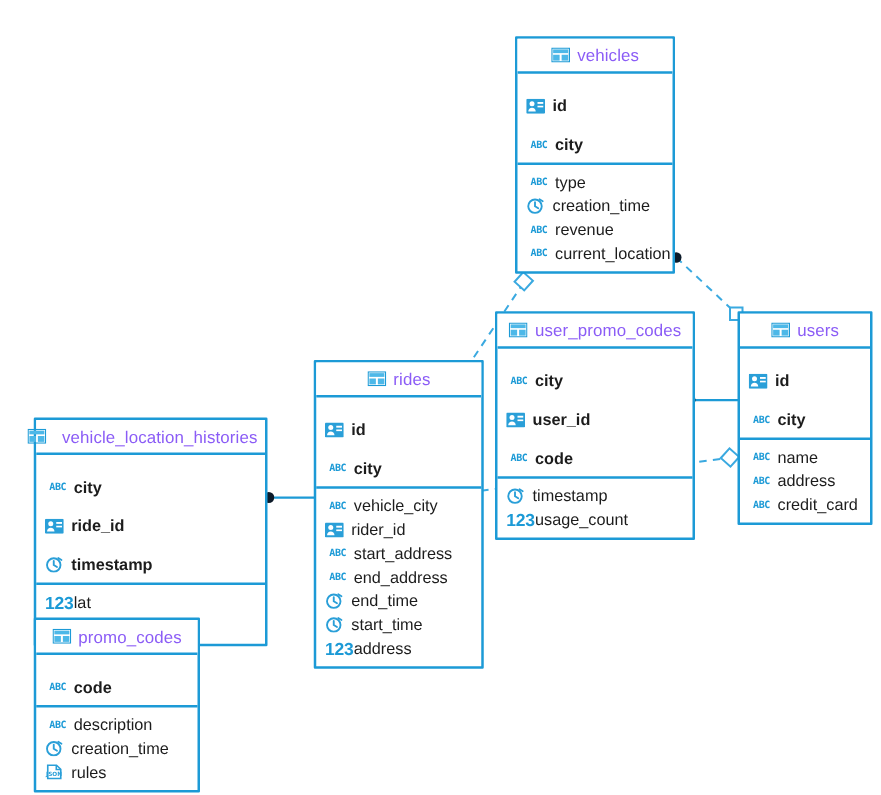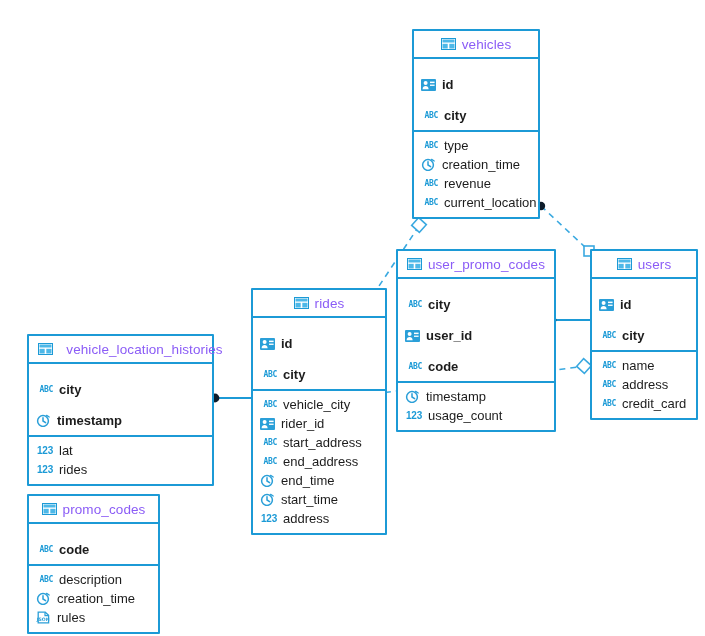--- a/index.html
+++ b/index.html
@@ -43,23 +43,23 @@
   .ic{flex:0 0 auto;display:inline-block;line-height:0;}
   .ic svg{display:block;}
   .ic-abc{
     font-family:"DejaVu Sans Mono", monospace;
     font-size:8px;font-weight:bold;color:#1c9ad6;
     line-height:1;letter-spacing:-0.3px;
     width:17px;text-align:right;
   }
   .ic-123{
     font-family:"Liberation Sans", sans-serif;
-    font-size:10px;font-weight:bold;color:#1c9ad6;
+    font-size:14px;font-weight:bold;color:#1c9ad6;
     line-height:1;letter-spacing:-0.2px;
-    width:17px;text-align:right;
+    width:17px;text-align:center;
   }
 </style>
 </head>
 <body>
 
 <div id="canvas">
 
   <svg id="edges" viewBox="0 0 705 636" xmlns="http://www.w3.org/2000/svg">
 
     <g>
@@ -321,35 +321,47 @@
         <span>start_time</span>
       </div>
       <div class="field">
         <span class="ic ic-123">123</span>
         <span>address</span>
       </div>
     </div>
   </div>
 
   <div class="table-box" style="left:27px;top:334px;width:187px;">
-    <div class="tbl-header" style="justify-content:center;padding-left:26px;gap:13px;">
+    <div class="tbl-header" style="justify-content:flex-end;padding-left:26px;gap:13px;">
       <span class="ic">
         <svg width="15" height="12" viewBox="0 0 15 12">
           <rect x="0.5" y="0.5" width="14" height="11" fill="none" stroke="#1c9ad6" stroke-width="1"></rect>
           <rect x="1.5" y="1.5" width="12" height="3" fill="#4db8e8"></rect>
           <rect x="1.5" y="5.8" width="5.2" height="4.7" fill="#4db8e8"></rect>
           <rect x="8.3" y="5.8" width="5.2" height="4.7" fill="#4db8e8"></rect>
         </svg>
       </span>
       <span class="tbl-title">vehicle_location_histories</span>
     </div>
     <div class="tbl-section keys">
       <div class="field pk">
         <span class="ic ic-abc">ABC</span>
         <span>city</span>
+      </div>
+      <div class="field pk">
+        <span class="ic">
+          <svg width="15" height="12" viewBox="0 0 15 12">
+              <rect x="0" y="0" width="15" height="12" rx="1" fill="#2a9fd8"></rect>
+              <circle cx="4.6" cy="4" r="2" fill="#fff"></circle>
+              <path d="M1.6 10.2c0-1.9 1.4-3.1 3-3.1s3 1.2 3 3.1z" fill="#fff"></path>
+              <rect x="9" y="2.6" width="4.6" height="1.5" fill="#fff"></rect>
+              <rect x="9" y="5.6" width="4.6" height="1.3" fill="#fff"></rect>
+            </svg>
+        </span>
+        <span>ride_id</span>
       </div>
       <div class="field pk">
         <span class="ic">
           <svg width="15" height="13" viewBox="0 0 15 13">
               <circle cx="7" cy="7" r="5.4" fill="none" stroke="#2a9fd8" stroke-width="1.5"></circle>
               <path d="M7 3.7V7l2.6 1.6" fill="none" stroke="#2a9fd8" stroke-width="1.5" stroke-linecap="round"></path>
               <path d="M10.6 1.4l2.6 1.6" stroke="#2a9fd8" stroke-width="1.4" stroke-linecap="round"></path>
             </svg>
         </span>
         <span>timestamp</span>

